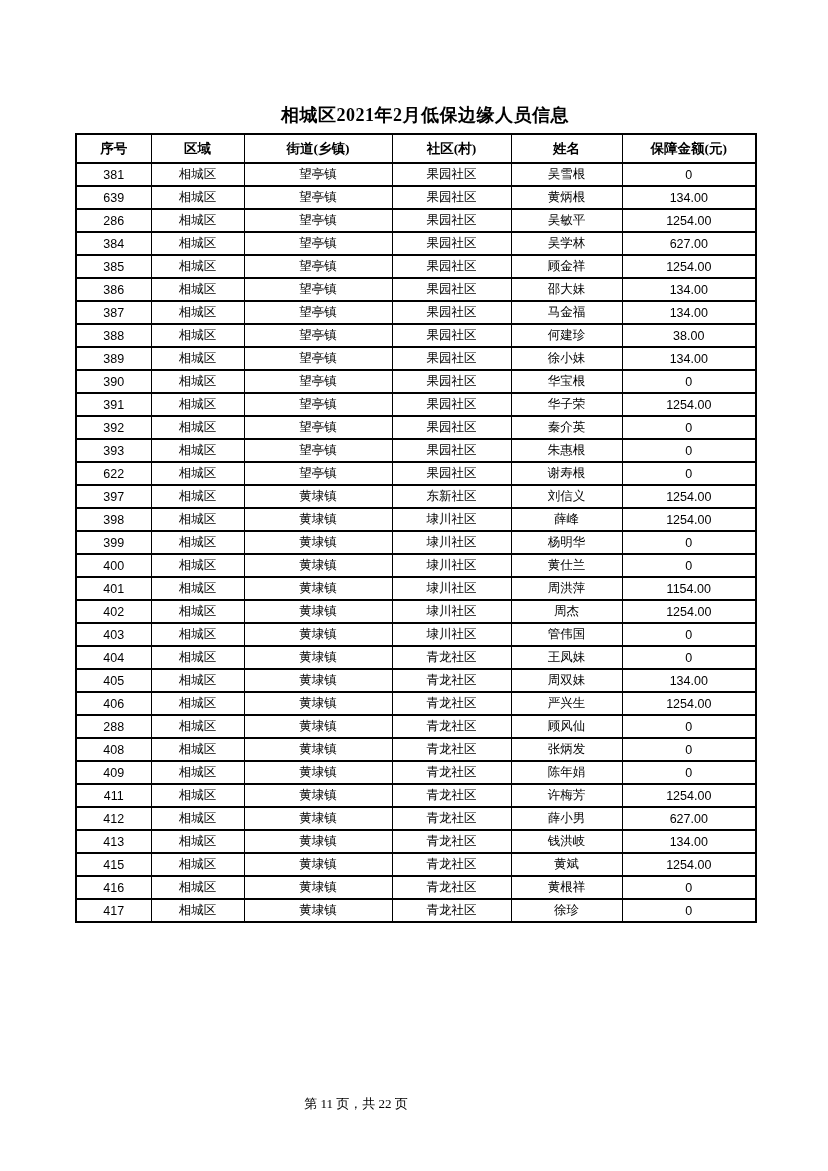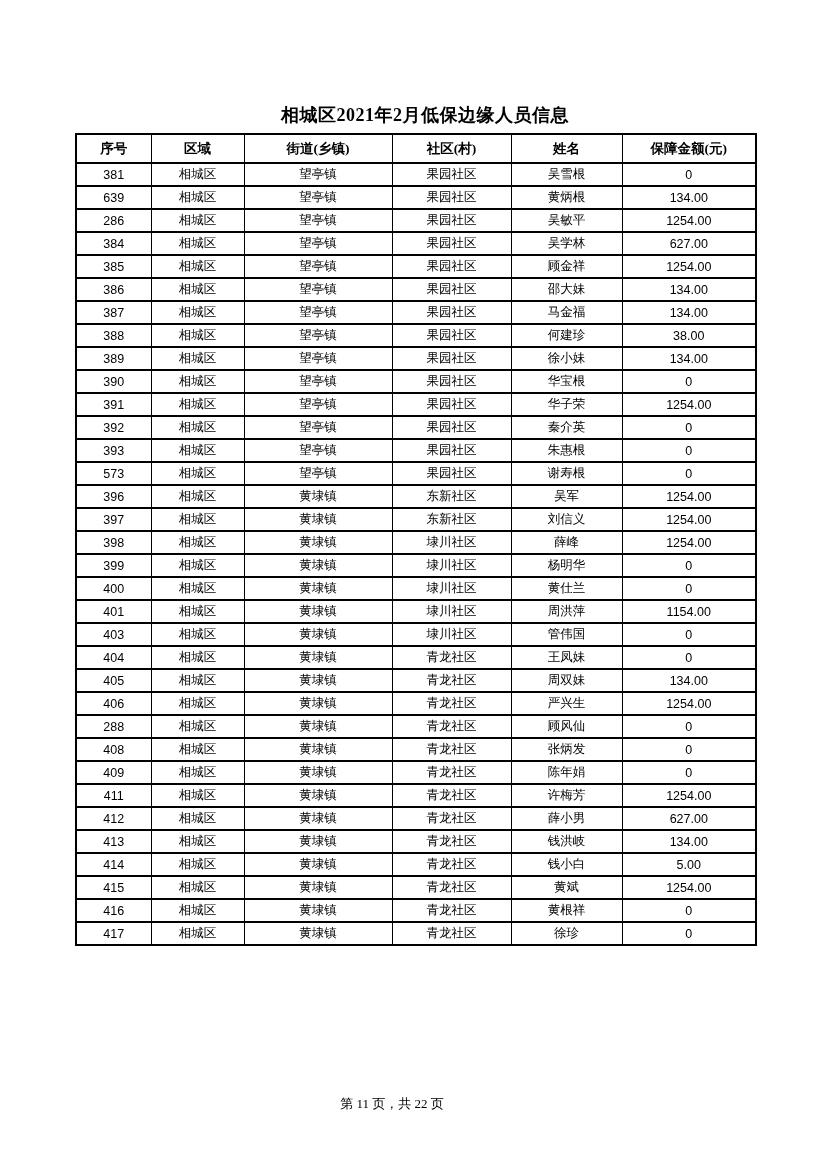--- a/index.html
+++ b/index.html
@@ -61,21 +61,20 @@
     font-family: "Liberation Sans", "DejaVu Sans", sans-serif;
     font-size: 12.5px;
   }
   .page-footer {
     position: absolute;
     top: 1095px;
     left: 0;
     width: 712px;
     text-align: center;
     font-size: 13px;
-    padding-left: 36px;
   }
 </style>
 </head>
 <body>
 
 <h1 class="page-title">相城区2021年2月低保边缘人员信息</h1>
 
 <table class="data-table">
   <colgroup>
       <col style="width: 75px;">
@@ -194,34 +193,26 @@
       </tr>
       <tr>
         <td class="num">393</td>
         <td>相城区</td>
         <td>望亭镇</td>
         <td>果园社区</td>
         <td>朱惠根</td>
         <td class="num">0</td>
       </tr>
       <tr>
-        <td class="num">573</td>
+        <td class="num">622</td>
         <td>相城区</td>
         <td>望亭镇</td>
         <td>果园社区</td>
         <td>谢寿根</td>
         <td class="num">0</td>
-      </tr>
-      <tr>
-        <td class="num">396</td>
-        <td>相城区</td>
-        <td>黄埭镇</td>
-        <td>东新社区</td>
-        <td>吴军</td>
-        <td class="num">1254.00</td>
       </tr>
       <tr>
         <td class="num">397</td>
         <td>相城区</td>
         <td>黄埭镇</td>
         <td>东新社区</td>
         <td>刘信义</td>
         <td class="num">1254.00</td>
       </tr>
       <tr>
@@ -250,20 +241,28 @@
       </tr>
       <tr>
         <td class="num">401</td>
         <td>相城区</td>
         <td>黄埭镇</td>
         <td>埭川社区</td>
         <td>周洪萍</td>
         <td class="num">1154.00</td>
       </tr>
       <tr>
+        <td class="num">402</td>
+        <td>相城区</td>
+        <td>黄埭镇</td>
+        <td>埭川社区</td>
+        <td>周杰</td>
+        <td class="num">1254.00</td>
+      </tr>
+      <tr>
         <td class="num">403</td>
         <td>相城区</td>
         <td>黄埭镇</td>
         <td>埭川社区</td>
         <td>管伟国</td>
         <td class="num">0</td>
       </tr>
       <tr>
         <td class="num">404</td>
         <td>相城区</td>
@@ -328,28 +327,20 @@
         <td>薛小男</td>
         <td class="num">627.00</td>
       </tr>
       <tr>
         <td class="num">413</td>
         <td>相城区</td>
         <td>黄埭镇</td>
         <td>青龙社区</td>
         <td>钱洪岐</td>
         <td class="num">134.00</td>
-      </tr>
-      <tr>
-        <td class="num">414</td>
-        <td>相城区</td>
-        <td>黄埭镇</td>
-        <td>青龙社区</td>
-        <td>钱小白</td>
-        <td class="num">5.00</td>
       </tr>
       <tr>
         <td class="num">415</td>
         <td>相城区</td>
         <td>黄埭镇</td>
         <td>青龙社区</td>
         <td>黄斌</td>
         <td class="num">1254.00</td>
       </tr>
       <tr>

